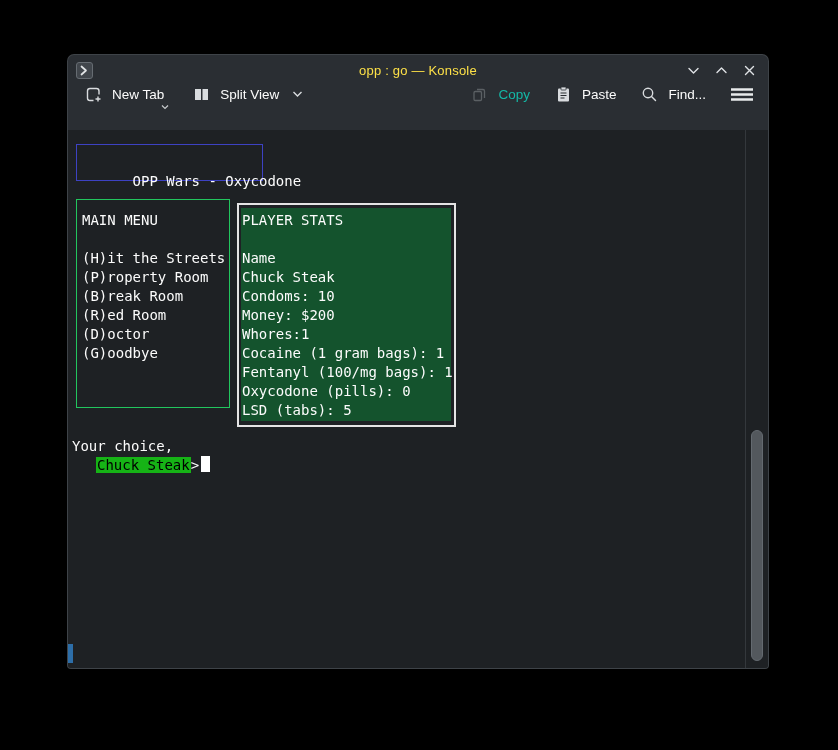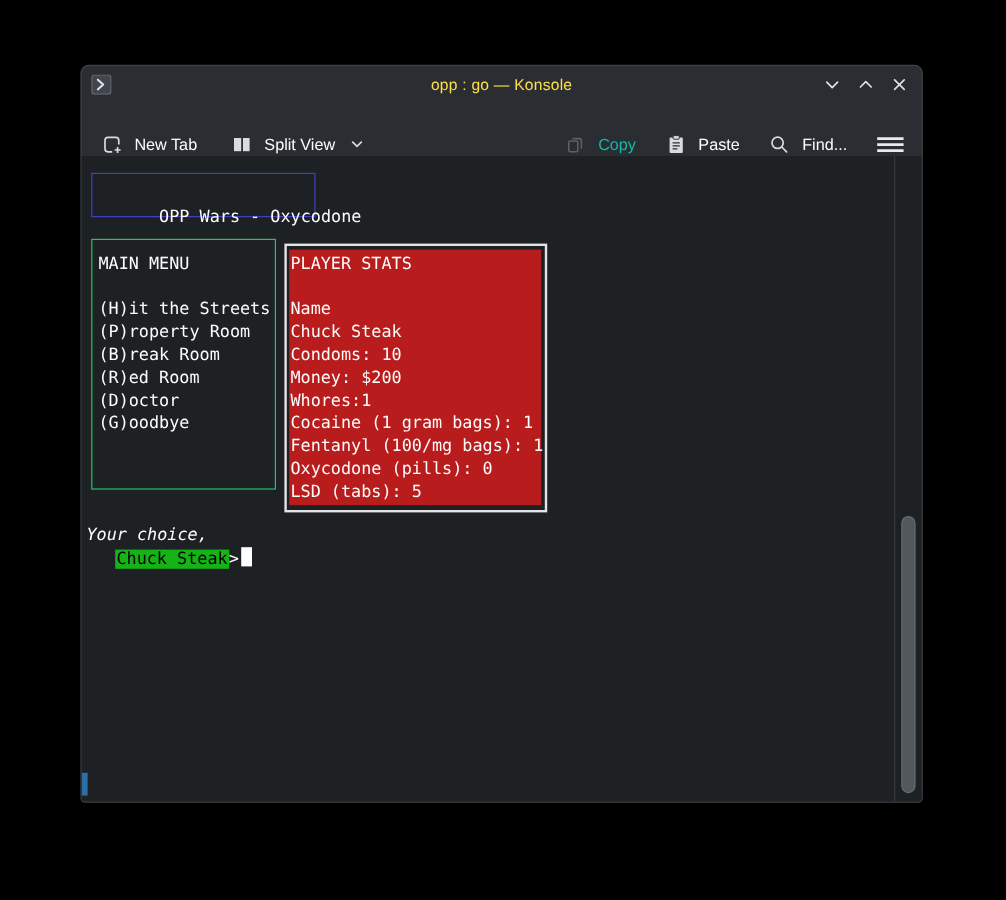--- a/index.html
+++ b/index.html
@@ -11,21 +11,21 @@
             box-shadow:0 0 0 1px #3e4348; }
 
   
   .titlebar { position:relative; height:30px; display:flex; align-items:center; }
   .app-icon { position:absolute; left:8px; top:7px; width:17px; height:17px; }
   .win-title { flex:1; text-align:center; color:#fde047; font-size:13px; letter-spacing:.2px; }
   .win-controls { position:absolute; right:11px; top:8px; display:flex; gap:13px; align-items:center; }
   .win-controls svg { display:block; }
 
   
-  .toolbar { height:45px; display:flex; align-items:flex-end; justify-content:space-between;
+  .toolbar { height:45px; display:flex; align-items:flex-start; justify-content:space-between;
              padding:0 14px 0 16px; }
   .tb-group { display:flex; align-items:center; }
   .tb-left  { gap:28px; }
   .tb-right { gap:24px; }
   .tb-btn { position:relative; display:flex; align-items:center; gap:9px;
             color:#fcfcfc; font-size:13.5px; cursor:default; }
   .tb-btn.disabled { color:#14b8a6; }
   .tb-btn svg { display:block; }
   .newtab-caret { position:absolute; right:-6px; bottom:-7px; }
   .split-caret { margin-left:3px; }
@@ -39,23 +39,23 @@
 
   .banner-box { position:absolute; left:8px; top:14px; width:187px; height:37px;
                 border:1px solid #3d42c3; padding:8px 0 0 5px; white-space:pre; }
 
   .menu-box { position:absolute; left:8px; top:69px; width:154px; height:209px;
               border:1px solid #22c55e; padding:11px 0 0 5px; }
   .box-title { height:19px; white-space:pre; margin-bottom:19px; }
 
   .stats-outer { position:absolute; left:169px; top:73px; width:219px; height:224px;
                  border:2px solid #e4e4e4; padding:3px 3px 4px 2px; }
-  .stats-fill { width:100%; height:100%; background:#b91c1c; padding:3px 0 0 1px; }
+  .stats-fill { width:100%; height:100%; background:#14532d; padding:3px 0 0 1px; }
 
-  .prompt-q { position:absolute; left:4px; top:307px; white-space:pre;font-style:italic; }
+  .prompt-q { position:absolute; left:4px; top:307px; white-space:pre; }
   .prompt-line { position:absolute; left:4px; top:326px; white-space:pre;padding-left:24px; }
   .hl-name { background:#16b316; color:#000; padding:0 1px; }
   .cursor { display:inline-block; width:9px; height:16px; background:#ffffff;
             vertical-align:-2px; margin-left:2px; }
 
   .out-indicator { position:absolute; left:0; top:514px; width:5px; height:19px;
                    background:#2d6ea8; }
 
   .scrollbar { position:absolute; right:0; top:0; width:23px; height:538px;
                border-left:1px solid #34383c; }

